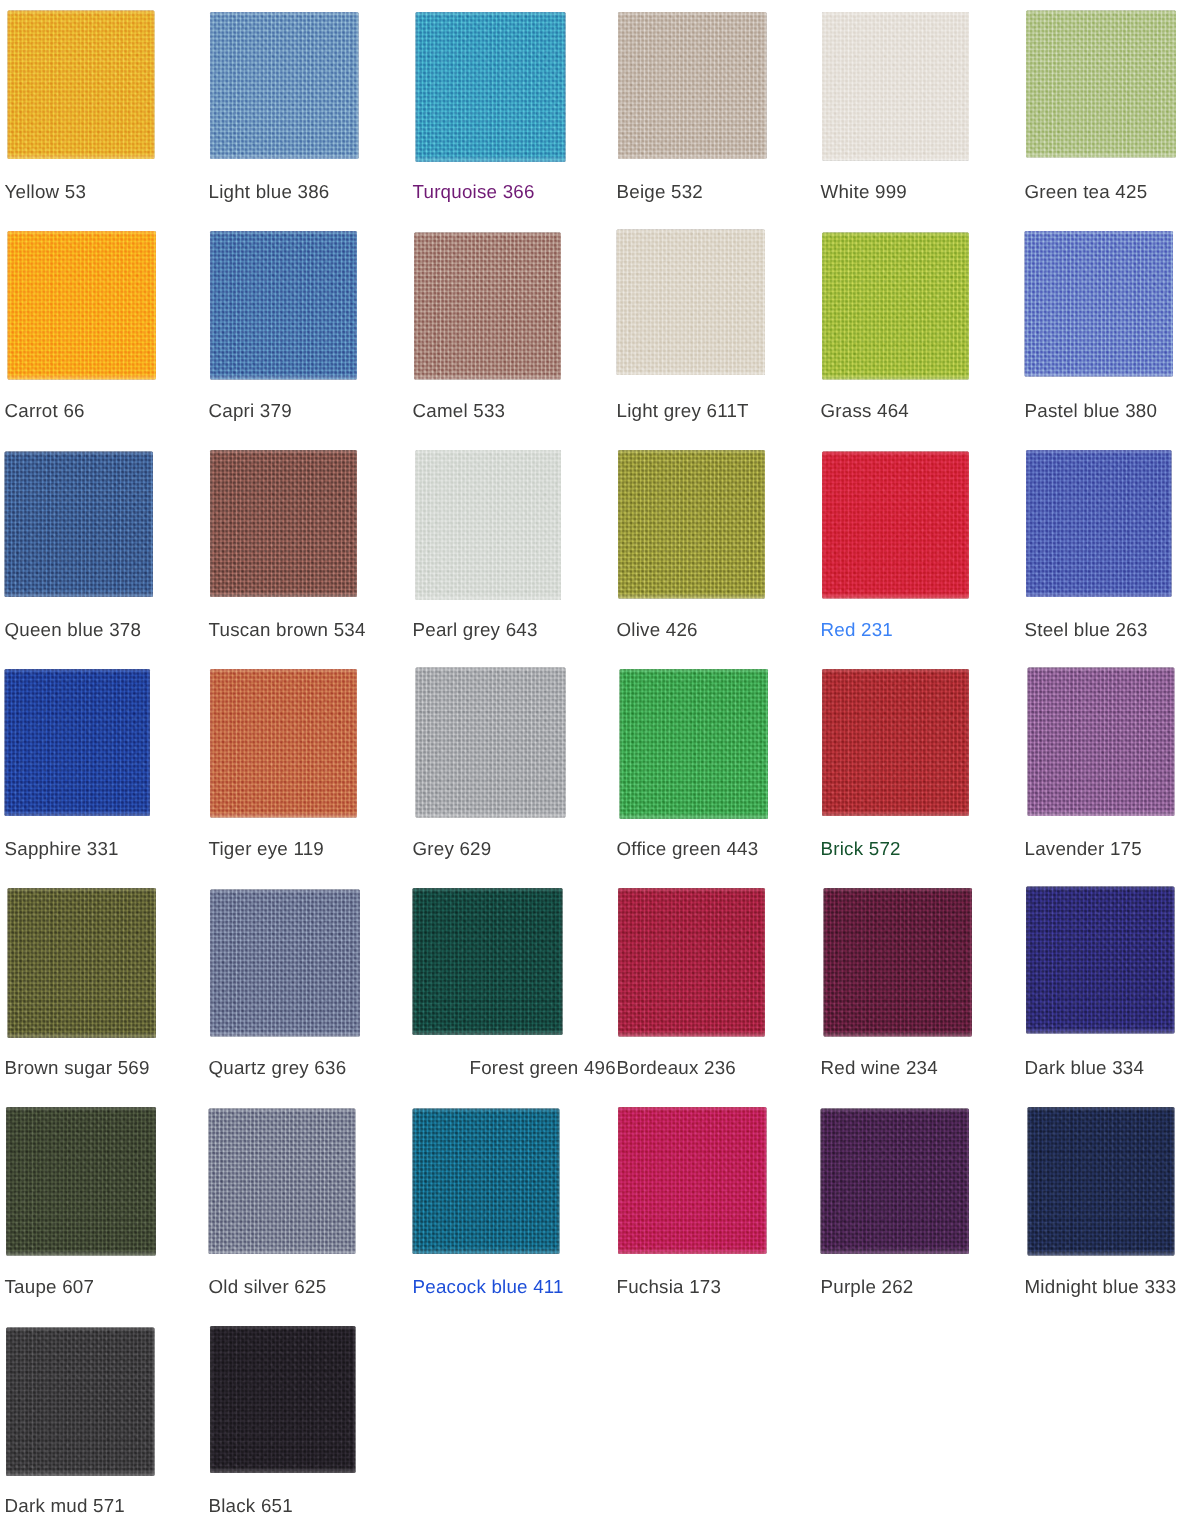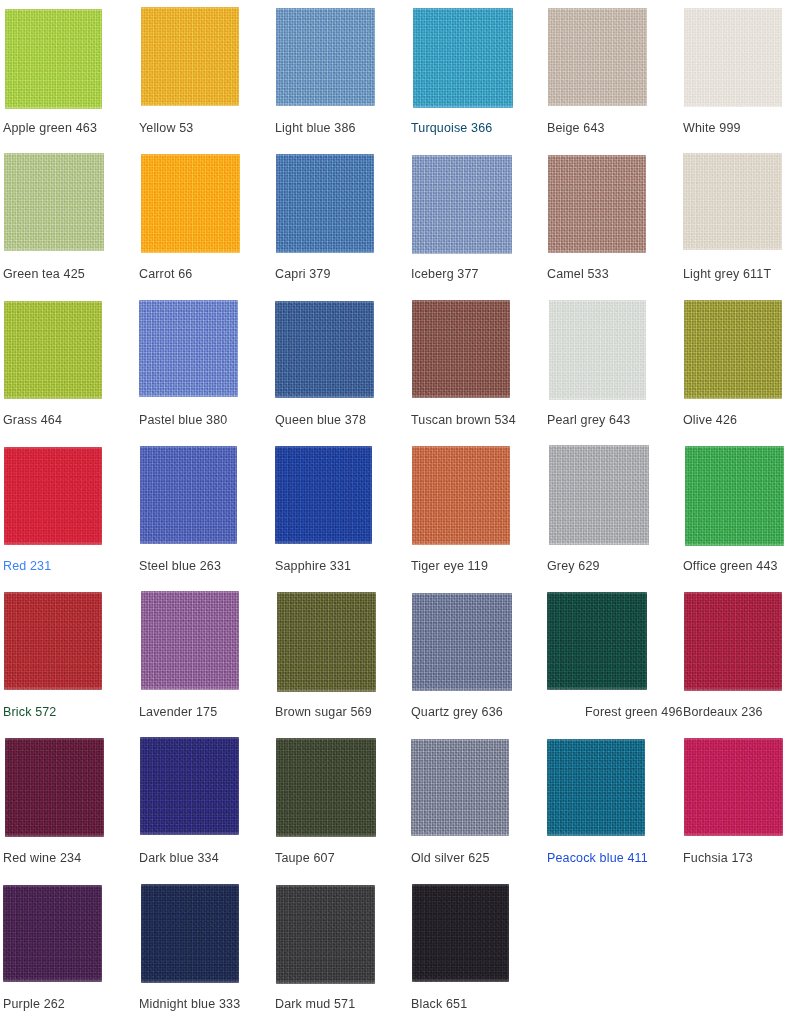--- a/index.html
+++ b/index.html
@@ -121,48 +121,42 @@
     color: #3c3c3b;
     letter-spacing: 0.15px;
     white-space: nowrap;
   }
 </style>
 </head>
 <body>
 
 <main id="swatch-grid">
     <div class="swatch-cell">
-      <div class="swatch-chip" style="background-color: rgb(165, 204, 69); --ph: 5.53px; background-position: 4.6px 0.8px; width: 97px; height: 100px; margin-left: 2px; margin-top: 2px;">
-        <div class="chip-edge"></div>
-      </div>
-      <div class="swatch-label" style="color: rgb(60, 60, 59);">Apple green 463</div>
-    </div>
-    <div class="swatch-cell">
       <div class="swatch-chip" style="background-color: rgb(232, 174, 44); --ph: 0.34px; background-position: 0.3px 1.6px; width: 98px; height: 99px; margin-left: 2px; margin-top: 0px;">
         <div class="chip-edge"></div>
       </div>
       <div class="swatch-label" style="color: rgb(60, 60, 59);">Yellow 53</div>
     </div>
     <div class="swatch-cell">
       <div class="swatch-chip" style="background-color: rgb(107, 147, 189); --ph: 3.35px; background-position: 2.8px 2.7px; width: 99px; height: 98px; margin-left: 1px; margin-top: 1px;">
         <div class="chip-edge"></div>
       </div>
       <div class="swatch-label" style="color: rgb(60, 60, 59);">Light blue 386</div>
     </div>
     <div class="swatch-cell">
       <div class="swatch-chip" style="background-color: rgb(58, 156, 191); --ph: 2.24px; background-position: 1.9px 4.9px; width: 100px; height: 100px; margin-left: 2px; margin-top: 1px;">
         <div class="chip-edge"></div>
       </div>
-      <div class="swatch-label" style="color: #0c4a6e;">Turquoise 366</div>
+      <div class="swatch-label" style="color: #701a75;">Turquoise 366</div>
     </div>
     <div class="swatch-cell">
       <div class="swatch-chip" style="background-color: rgb(195, 182, 170); --ph: 2.72px; background-position: 2.3px 4.1px; width: 99px; height: 98px; margin-left: 1px; margin-top: 1px;">
         <div class="chip-edge"></div>
       </div>
-      <div class="swatch-label" style="color: rgb(60, 60, 59);">Beige 643</div>
+      <div class="swatch-label" style="color: rgb(60, 60, 59);">Beige 532</div>
     </div>
     <div class="swatch-cell">
       <div class="swatch-chip" style="background-color: rgb(230, 225, 218); --ph: 3.76px; background-position: 3.1px 0.9px; width: 98px; height: 99px; margin-left: 1px; margin-top: 1px;">
         <div class="chip-edge"></div>
       </div>
       <div class="swatch-label" style="color: rgb(60, 60, 59);">White 999</div>
     </div>
     <div class="swatch-cell">
       <div class="swatch-chip" style="background-color: rgb(178, 196, 138); --ph: 0.99px; background-position: 0.8px 5px; width: 100px; height: 98px; margin-left: 1px; margin-top: 0px;">
         <div class="chip-edge"></div>
@@ -175,26 +169,20 @@
       </div>
       <div class="swatch-label" style="color: rgb(60, 60, 59);">Carrot 66</div>
     </div>
     <div class="swatch-cell">
       <div class="swatch-chip" style="background-color: rgb(74, 117, 173); --ph: 3.24px; background-position: 2.7px 2.2px; width: 98px; height: 99px; margin-left: 1px; margin-top: 1px;">
         <div class="chip-edge"></div>
       </div>
       <div class="swatch-label" style="color: rgb(60, 60, 59);">Capri 379</div>
     </div>
     <div class="swatch-cell">
-      <div class="swatch-chip" style="background-color: rgb(128, 149, 189); --ph: 5.83px; background-position: 4.9px 4.6px; width: 100px; height: 99px; margin-left: 1px; margin-top: 2px;">
-        <div class="chip-edge"></div>
-      </div>
-      <div class="swatch-label" style="color: rgb(60, 60, 59);">Iceberg 377</div>
-    </div>
-    <div class="swatch-cell">
       <div class="swatch-chip" style="background-color: rgb(166, 129, 119); --ph: 4.93px; background-position: 4.1px 2.2px; width: 98px; height: 98px; margin-left: 1px; margin-top: 2px;">
         <div class="chip-edge"></div>
       </div>
       <div class="swatch-label" style="color: rgb(60, 60, 59);">Camel 533</div>
     </div>
     <div class="swatch-cell">
       <div class="swatch-chip" style="background-color: rgb(221, 214, 201); --ph: 1.07px; background-position: 0.9px 3.2px; width: 99px; height: 97px; margin-left: 0px; margin-top: 0px;">
         <div class="chip-edge"></div>
       </div>
       <div class="swatch-label" style="color: rgb(60, 60, 59);">Light grey 611T</div>

